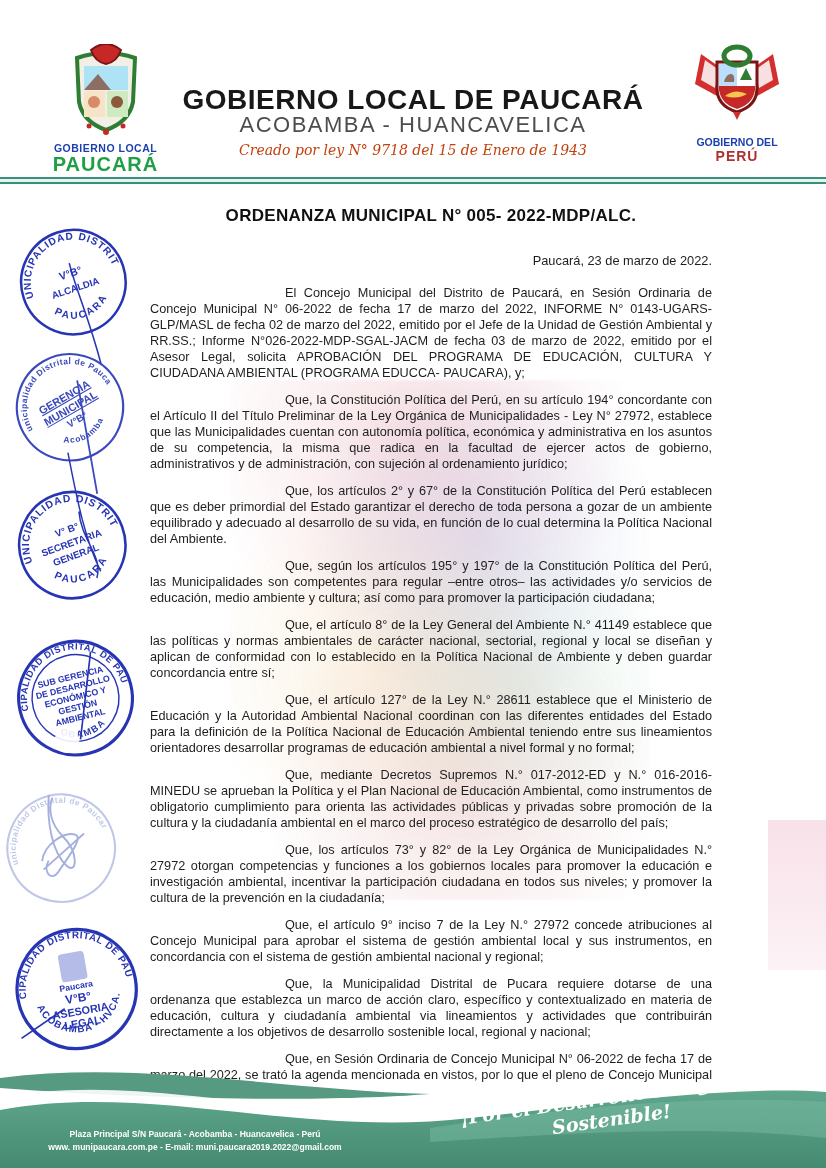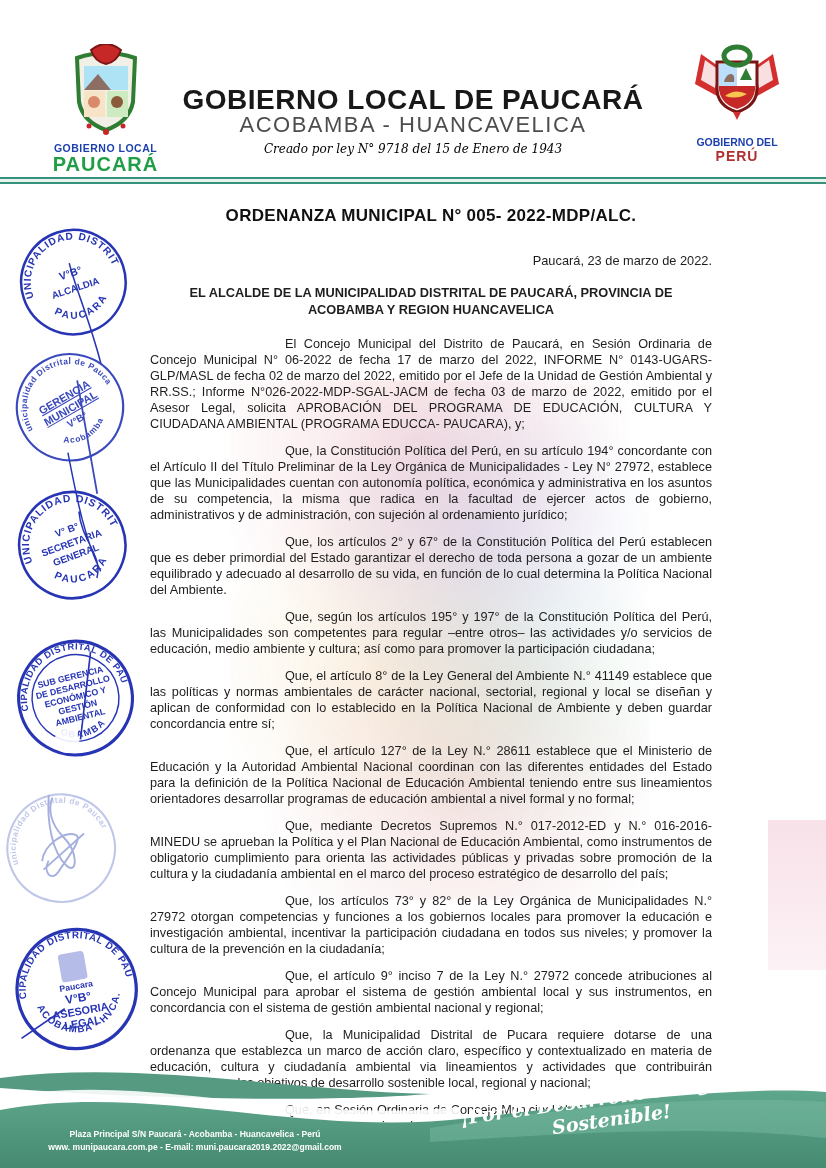--- a/index.html
+++ b/index.html
@@ -12,21 +12,21 @@
   .hdr-title{
     position:absolute;top:84px;left:170px;width:486px;text-align:center;
     font-size:28px;font-weight:bold;color:#181818;letter-spacing:.5px;
   }
   .hdr-sub{
     position:absolute;top:112px;left:170px;width:486px;text-align:center;
     font-size:22px;color:#4d4d4d;letter-spacing:1.5px;
   }
   .hdr-script{
     position:absolute;top:142px;left:170px;width:486px;text-align:center;
-    font-family:"DejaVu Serif",serif;font-style:italic;font-size:12px;color:#000000;
+    font-family:"DejaVu Serif",serif;font-style:italic;font-size:14px;color:#c2410c;
   }
   .logo-left{position:absolute;top:44px;left:48px;width:115px;text-align:center;}
   .logo-left .l1{font-size:10.5px;font-weight:bold;color:#1b3fae;letter-spacing:.5px;margin-top:2px;}
   .logo-left .l2{font-size:20px;font-weight:bold;color:#1f9e46;letter-spacing:1px;line-height:1;}
   .logo-left .tag{height:4px;margin:3px 8px 0 8px;background:linear-gradient(90deg,#9ec9ae,#7db894,#9ec9ae);opacity:.8;border-radius:2px;}
   .logo-right{position:absolute;top:44px;left:682px;width:110px;text-align:center;}
   .logo-right .l1{font-size:10.5px;font-weight:bold;color:#1b3fae;margin-top:6px;}
   .logo-right .l2{font-size:14px;font-weight:bold;color:#b03030;letter-spacing:1px;}
   .hdr-rule{
     position:absolute;top:177px;left:0;width:826px;height:7px;
@@ -124,21 +124,20 @@
   </div>
 
   <div class="hdr-rule"></div>
 
   <div class="watermark"></div>
   <div class="pink-strip"></div>
 
   <div class="doc">
     <div class="doc-title">ORDENANZA MUNICIPAL N° 005- 2022-MDP/ALC.</div>
     <div class="date-line">Paucará, 23 de marzo de 2022.</div>
-    <div class="addressee">EL ALCALDE DE LA MUNICIPALIDAD DISTRITAL DE PAUCARÁ, PROVINCIA DE ACOBAMBA Y REGION HUANCAVELICA</div>
 
     <p class="body">El Concejo Municipal del Distrito de Paucará, en Sesión Ordinaria de Concejo Municipal N° 06-2022 de fecha 17 de marzo del 2022, INFORME N° 0143-UGARS-GLP/MASL de fecha 02 de marzo del 2022, emitido por el Jefe de la Unidad de Gestión Ambiental y RR.SS.; Informe N°026-2022-MDP-SGAL-JACM de fecha 03 de marzo de 2022, emitido por el Asesor Legal, solicita APROBACIÓN DEL PROGRAMA DE EDUCACIÓN, CULTURA Y CIUDADANA AMBIENTAL (PROGRAMA EDUCCA- PAUCARA), y;</p>
 
     <p class="body">Que, la Constitución Política del Perú, en su artículo 194° concordante con el Artículo II del Título Preliminar de la Ley Orgánica de Municipalidades - Ley N° 27972, establece que las Municipalidades cuentan con autonomía política, económica y administrativa en los asuntos de su competencia, la misma que radica en la facultad de ejercer actos de gobierno, administrativos y de administración, con sujeción al ordenamiento jurídico;</p>
     <p class="body">Que, los artículos 2° y 67° de la Constitución Política del Perú establecen que es deber primordial del Estado garantizar el derecho de toda persona a gozar de un ambiente equilibrado y adecuado al desarrollo de su vida, en función de lo cual determina la Política Nacional del Ambiente.</p>
     <p class="body">Que, según los artículos 195° y 197° de la Constitución Política del Perú, las Municipalidades son competentes para regular –entre otros– las actividades y/o servicios de educación, medio ambiente y cultura; así como para promover la participación ciudadana;</p>
     <p class="body">Que, el artículo 8° de la Ley General del Ambiente N.° 41149 establece que las políticas y normas ambientales de carácter nacional, sectorial, regional y local se diseñan y aplican de conformidad con lo establecido en la Política Nacional de Ambiente y deben guardar concordancia entre sí;</p>
     <p class="body">Que, el artículo 127° de la Ley N.° 28611 establece que el Ministerio de Educación y la Autoridad Ambiental Nacional coordinan con las diferentes entidades del Estado para la definición de la Política Nacional de Educación Ambiental teniendo entre sus lineamientos orientadores desarrollar programas de educación ambiental a nivel formal y no formal;</p>
     <p class="body">Que, mediante Decretos Supremos N.° 017-2012-ED y N.° 016-2016-MINEDU se aprueban la Política y el Plan Nacional de Educación Ambiental, como instrumentos de obligatorio cumplimiento para orienta las actividades públicas y privadas sobre promoción de la cultura y la ciudadanía ambiental en el marco del proceso estratégico de desarrollo del país;</p>
     <p class="body">Que, los artículos 73° y 82° de la Ley Orgánica de Municipalidades N.° 27972 otorgan competencias y funciones a los gobiernos locales para promover la educación e investigación ambiental, incentivar la participación ciudadana en todos sus niveles; y promover la cultura de la prevención en la ciudadanía;</p>

